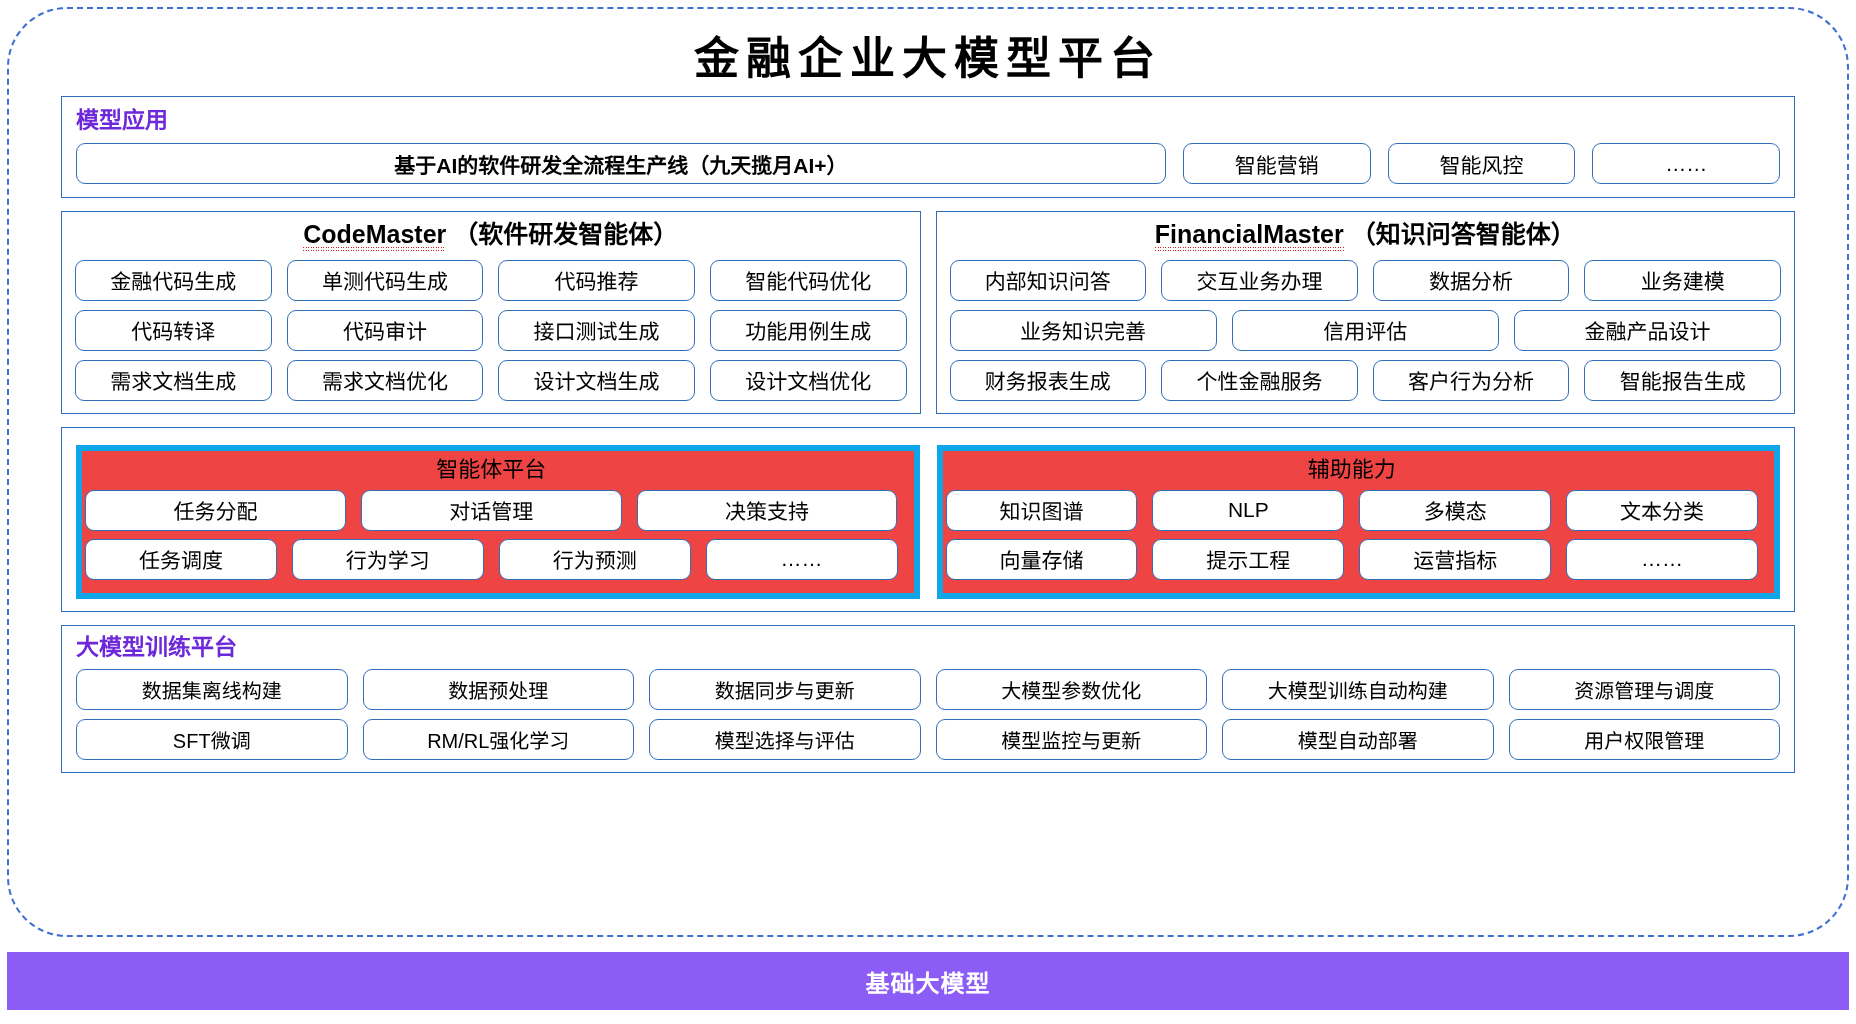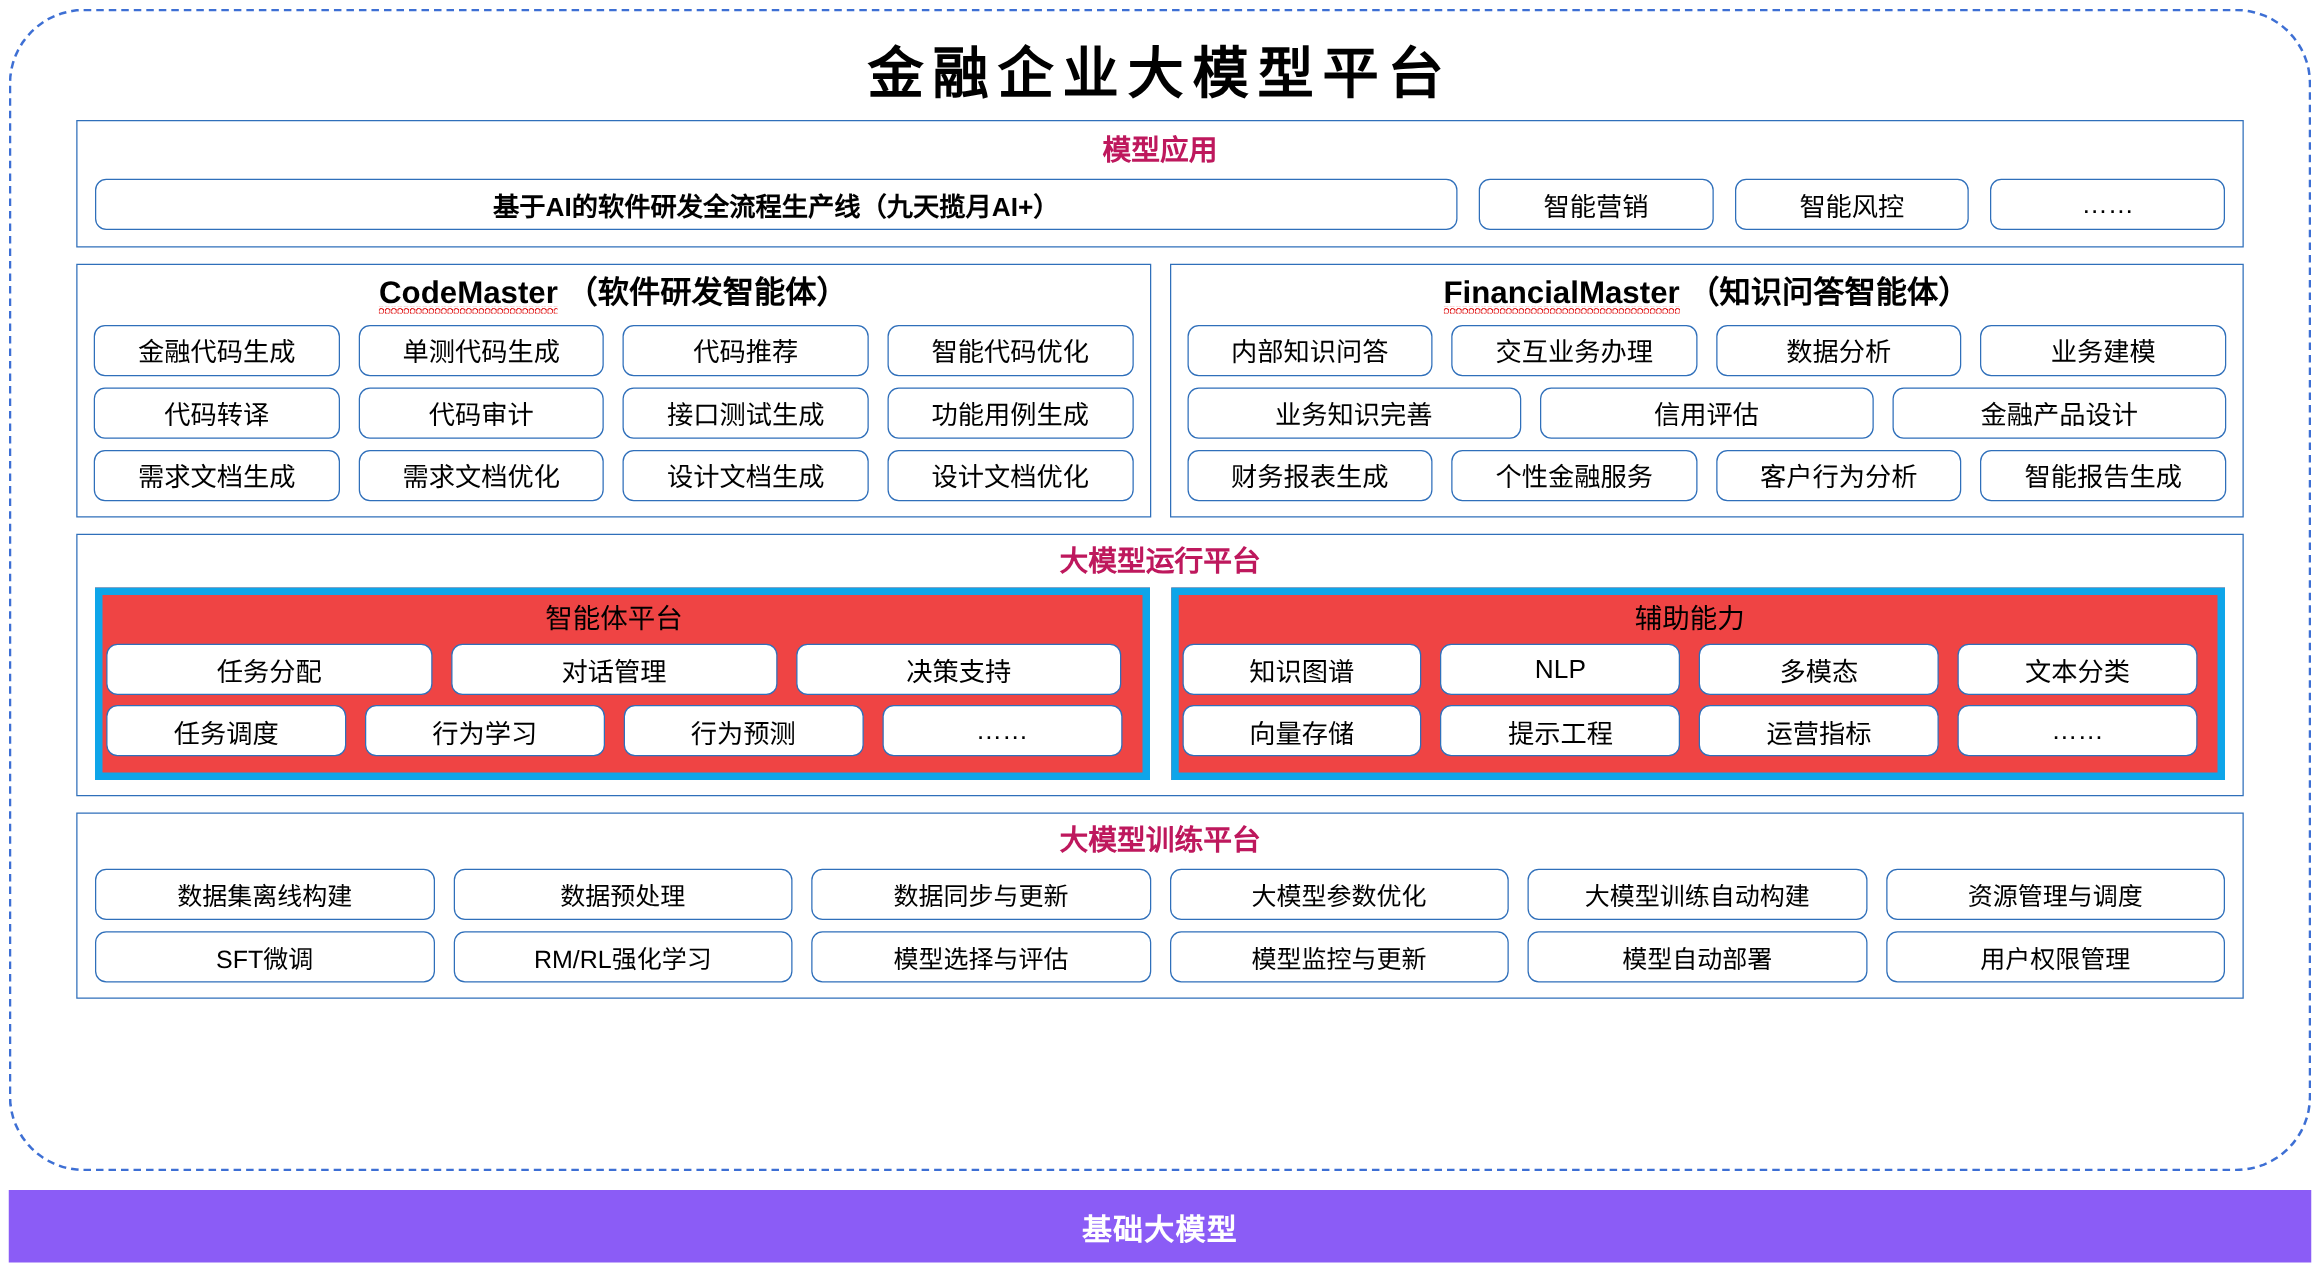--- a/index.html
+++ b/index.html
@@ -60,25 +60,25 @@
 
   
   .section {
     border: 1px solid #2f6fba;
     box-sizing: border-box;
     background: #ffffff;
     position: relative;
   }
 
   .section-title {
-    text-align: center;
+    text-align: left;
     font-size: 23px;
     font-weight: 700;
     line-height: 1.1;
-    color: #be185d;
+    color: #6d28d9;
     white-space: nowrap;
   }
 
   .sub-title {
     text-align: center;
     font-size: 22px;
     font-weight: 400;
     line-height: 1.1;
     color: #000000;
     white-space: nowrap;
@@ -261,21 +261,20 @@
             <div class="chip">财务报表生成</div>
             <div class="chip">个性金融服务</div>
             <div class="chip">客户行为分析</div>
             <div class="chip">智能报告生成</div>
           </div>
         </div>
 
       </div>
 
       <div class="section runtime-section">
-        <div class="section-title">大模型运行平台</div>
         <div class="runtime-cols">
 
           <div class="runtime-col">
             <div class="sub-title">智能体平台</div>
             <div class="chip-row">
               <div class="chip">任务分配</div>
               <div class="chip">对话管理</div>
               <div class="chip">决策支持</div>
             </div>
             <div class="chip-row">

